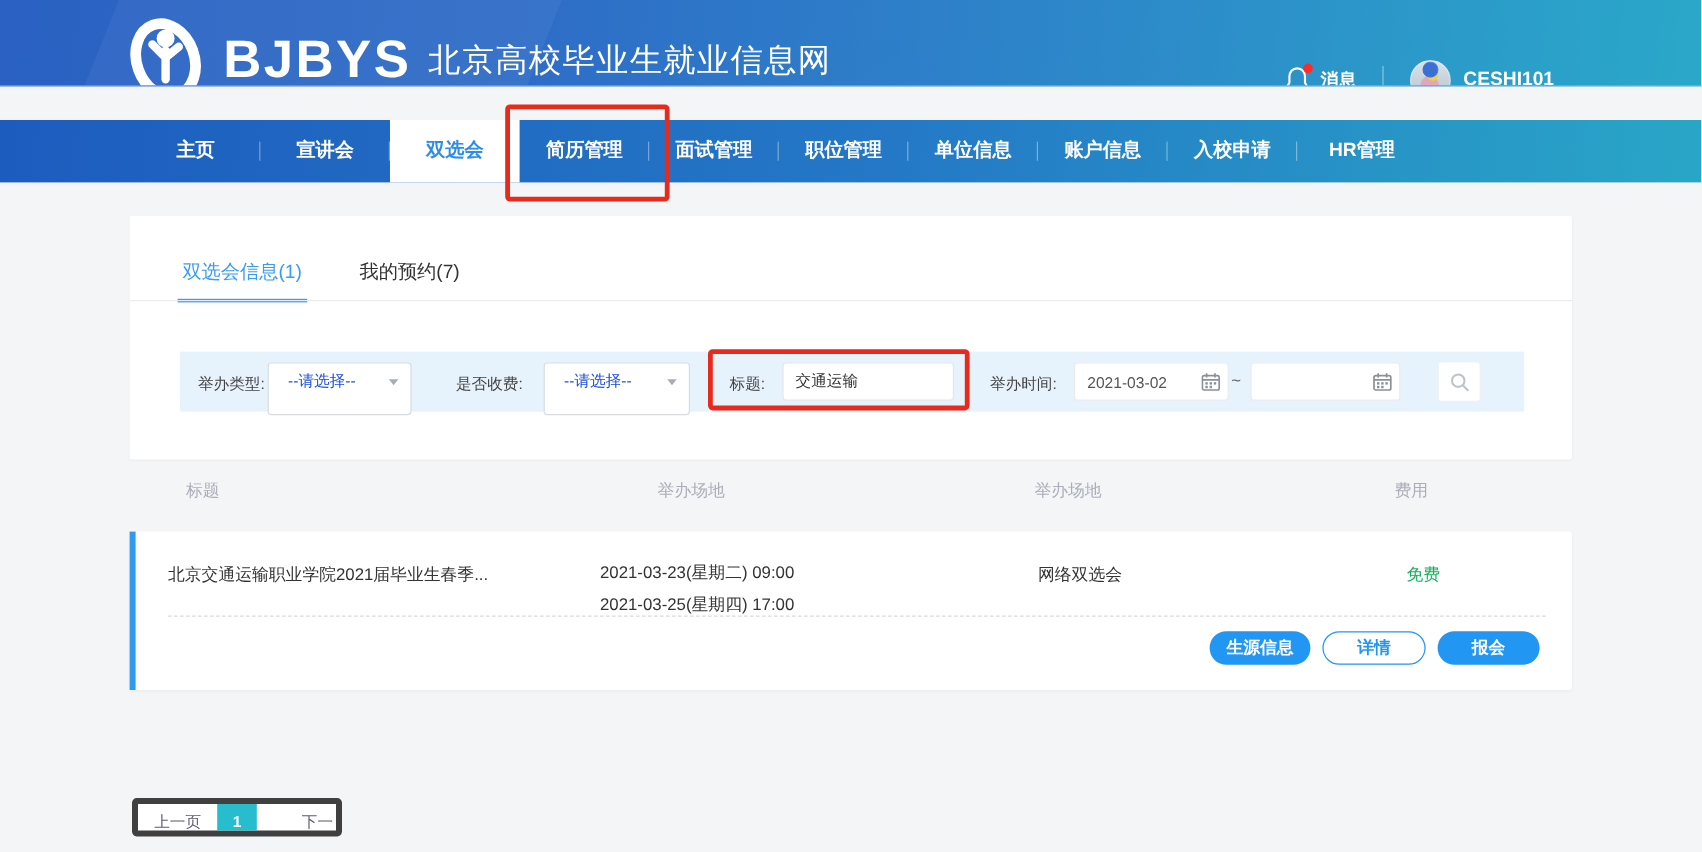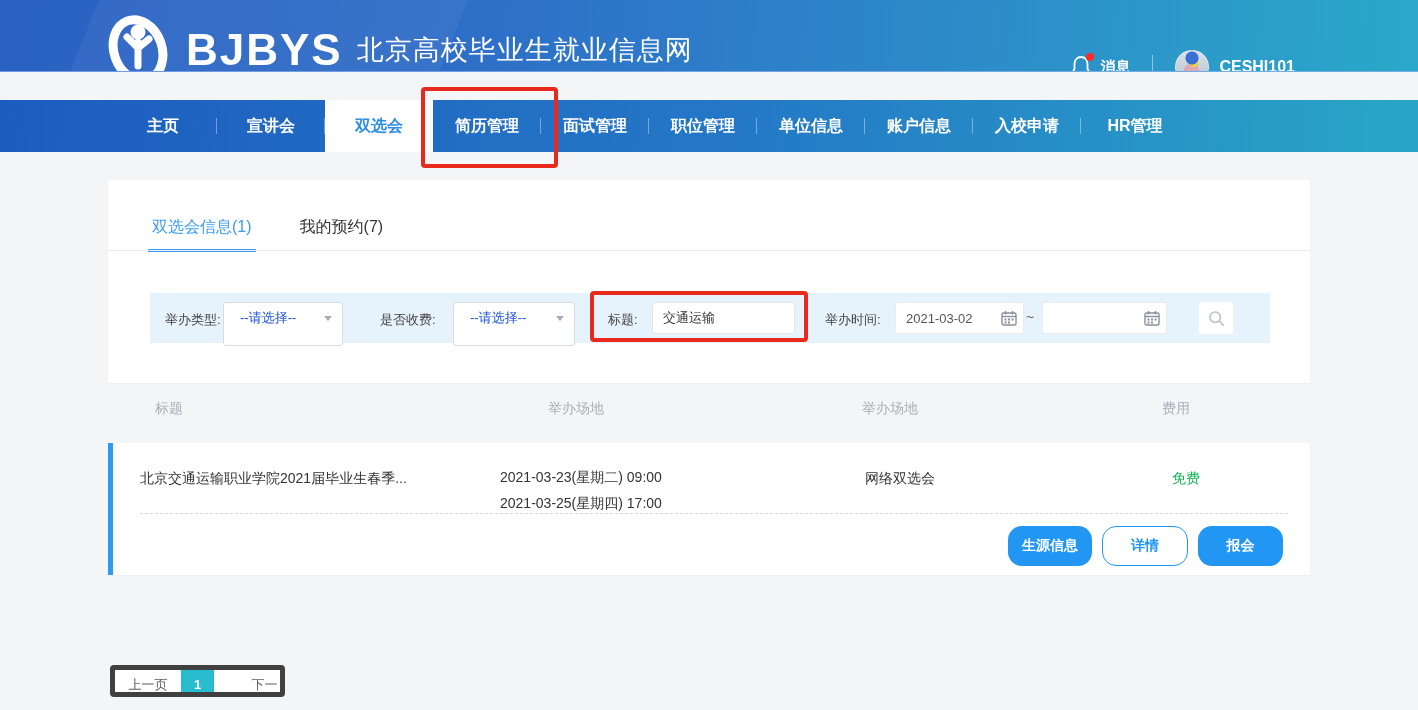--- a/index.html
+++ b/index.html
@@ -80,21 +80,21 @@
   
   .card2 { position:absolute; left:108px; top:443px; width:1202px; height:132px;
     background:#fff; border-radius:2px; box-shadow:0 1px 2px rgba(0,0,0,.03); }
   .row-accent { position:absolute; left:0; top:0; width:5px; height:100%; background:#2f9bf0; }
   .cell { position:absolute; font-size:14px; color:#333; }
   .c-title { left:32px; top:27px; width:340px; }
   .c-time1 { left:392px; top:26px; } .c-time2 { left:392px; top:52px; }
   .c-venue { left:757px; top:27px; }
   .c-fee { left:1064px; top:27px; color:#16b157; }
   .row-dash { position:absolute; left:32px; right:22px; top:70px; border-top:1px dashed #d9d9d9; }
-  .btn { position:absolute; top:83px; height:40px; border-radius:14px; font-size:14px; font-weight:bold;
+  .btn { position:absolute; top:83px; height:28px; border-radius:14px; font-size:14px; font-weight:bold;
     display:flex; align-items:center; justify-content:center; cursor:pointer;
     font-family:Liberation Sans, sans-serif; }
   .btn-filled { background:#2196f3; color:#fff; border:none; }
   .btn-outline { background:#fff; color:#2196f3; border:1px solid #2196f3; }
   .btn-origin { left:900px; width:84px; }
   .btn-detail { left:994px; width:86px; }
   .btn-signup { left:1090px; width:85px; }
 
   
   .pagination { position:absolute; left:110px; top:665px; height:32px; display:flex;

